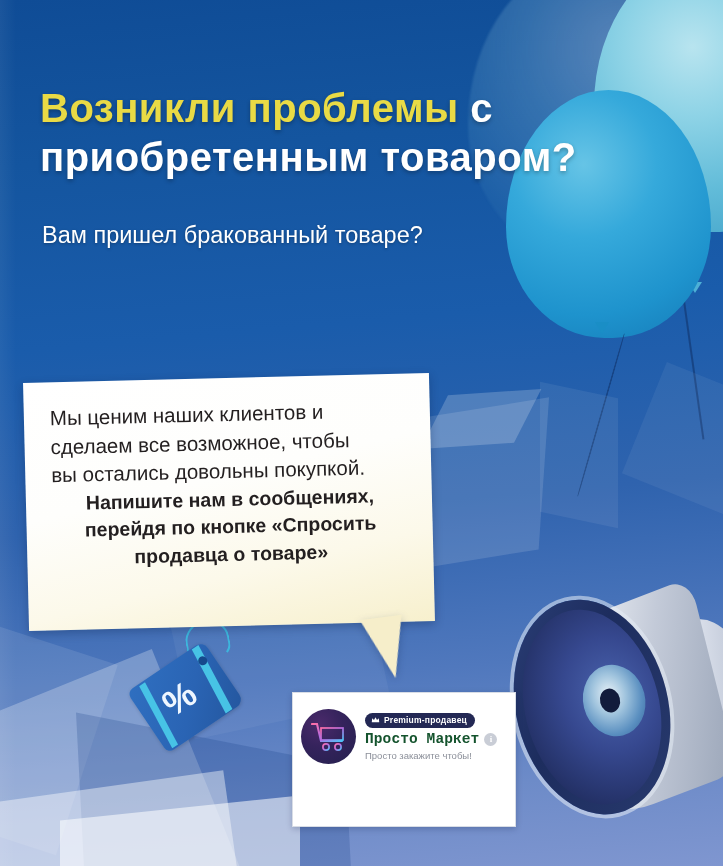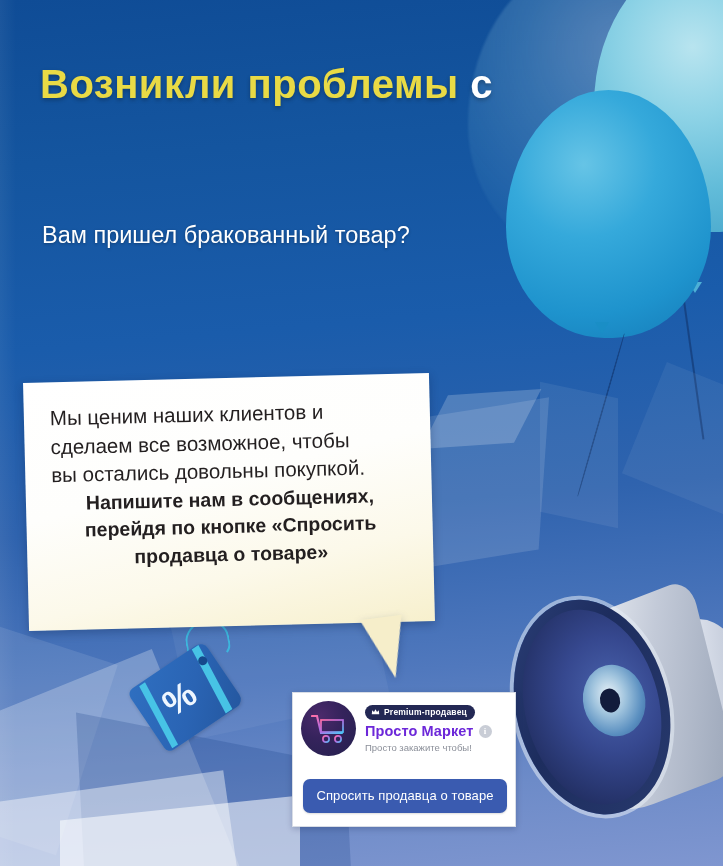--- a/index.html
+++ b/index.html
@@ -110,21 +110,21 @@
     border-radius:50%;
     background:radial-gradient(ellipse at 44% 40%, #e9f2f8 0%, #9fc3dd 34%, #5a8fc0 66%, #2f5b94 100%); }
   #mega-driver-hole { position:absolute; left:85px; top:95px; width:20px; height:24px;
     border-radius:50%; background:#121c3c; }
   #mega-throat { position:absolute; left:150px; top:48px; width:86px; height:104px;
     background:linear-gradient(100deg,#f2f5fa 0%,#dfe4ee 40%,#b4bdcf 100%);
     border-radius:6px 40% 40% 6px / 6px 50% 50% 6px;
     transform:skewY(12deg); }
 
   
-  #headline { position:absolute; left:40px; top:60px; width:660px; }
+  #headline { position:absolute; left:40px; top:84px; width:660px; }
   .h-line { font-size:40px; line-height:49px; font-weight:bold; letter-spacing:.5px;
     text-shadow:0 2px 4px rgba(0,0,0,.28); }
   #h-line-1 { color:#e9da45; }
   #h-line-1 .h-tail { color:#ffffff; }
   #h-line-2 { color:#ffffff; }
 
   
   #questions { position:absolute; left:42px; top:212px; width:672px; }
   .q-line { color:#ffffff; font-size:23.5px; line-height:46px; font-weight:normal;
     text-shadow:0 1px 3px rgba(0,0,0,.30); white-space:nowrap; }
@@ -143,32 +143,32 @@
     filter:drop-shadow(0 3px 4px rgba(0,20,60,.22)); }
   #bubble-text { position:absolute; left:26px; top:22px; width:356px; }
   .bub-line { color:#231f20; font-size:20.5px; line-height:28.5px; }
   .bub-line.left { text-align:left; }
   .bub-line.center { text-align:center; font-weight:bold; font-size:19.5px; line-height:27.5px; }
 
   
   #seller-card { position:absolute; left:292px; top:692px; width:224px; height:135px;
     background:#ffffff; border:1px solid #d8dde6;
     box-shadow:0 2px 6px rgba(0,20,60,.22); }
-  #seller-top { position:absolute; left:8px; top:8px; display:flex; gap:9px; align-items:flex-start; }
+  #seller-top { position:absolute; left:8px; top:16px; display:flex; gap:9px; align-items:flex-start; }
   #seller-avatar { width:55px; height:55px; border-radius:50%; flex:0 0 auto;
     background:radial-gradient(circle at 34% 28%, #4b2a6b 0%, #35235c 42%, #23204d 100%);
     position:relative; overflow:hidden; }
   #avatar-cart { position:absolute; left:10px; top:13px; width:36px; height:30px; }
   #seller-meta { padding-top:1px; }
   #premium-badge { display:inline-flex; align-items:center; gap:4px;
     background:#232854; color:#ffffff; border-radius:9px;
     padding:2px 8px 2.5px 6px; font-size:8.5px; font-weight:bold; letter-spacing:.2px; }
   #crown-icon { display:inline-block; width:9px; height:8px; }
   #seller-name-row { display:flex; align-items:center; gap:5px; margin-top:3px; }
-  #seller-name { color:#6d28d9; font-size:14.5px; font-weight:bold; letter-spacing:.1px; }
+  #seller-name { color:#14532d; font-size:14.5px; font-weight:bold; letter-spacing:.1px;font-family:Liberation Mono, monospace; }
   #info-icon { width:13px; height:13px; border-radius:50%; background:#c9cdd6;
     color:#ffffff; font-size:9px; font-weight:bold; text-align:center; line-height:13px;
     font-family:"Liberation Serif", serif; }
   #seller-tagline { color:#8b8f99; font-size:9.5px; margin-top:2.5px; }
   #ask-button { position:absolute; left:10px; top:86px; width:204px; height:34px;
     background:#3a5bb0; border-radius:7px; color:#ffffff;
     font-size:13px; text-align:center; line-height:34px; letter-spacing:.1px;
     box-shadow:0 1px 2px rgba(0,0,0,.14); }
 
   
@@ -215,24 +215,25 @@
       <div id="mega-bell-inner"></div>
     </div>
     <div id="mega-driver-ring"></div>
     <div id="mega-driver-hole"></div>
   </div>
 
   <div id="left-edge"></div>
 
   <div id="headline">
     <div class="h-line" id="h-line-1"><span>Возникли проблемы</span><span class="h-tail"> с</span></div>
+    <div class="h-line" id="h-line-2">приобретенным товаром?</div>
   </div>
 
   <div id="questions">
-    <div class="q-line">Вам пришел бракованный товар?</div>
+    <div class="q-line">Вам пришел бракованный товаре?</div>
   </div>
 
   <div id="bubble-wrap">
     <div id="bubble-body"></div>
     <div id="bubble-tail"></div>
     <div id="bubble-text">
       <div class="bub-line left">Мы ценим наших клиентов и</div>
       <div class="bub-line left">сделаем все возможное, чтобы</div>
       <div class="bub-line left">вы остались довольны покупкой.</div>
       <div class="bub-line center">Напишите нам в сообщениях,</div>
@@ -272,16 +273,15 @@
           <span>Premium-продавец</span>
         </div>
         <div id="seller-name-row">
           <span id="seller-name">Просто Маркет</span>
           <span id="info-icon">i</span>
         </div>
         <div id="seller-tagline">Просто закажите чтобы!</div>
       </div>
     </div>
 
-    <div id="ask-button">Спросить продавца о товаре</div>
   </div>
 
 </div>
 
 </body></html>

